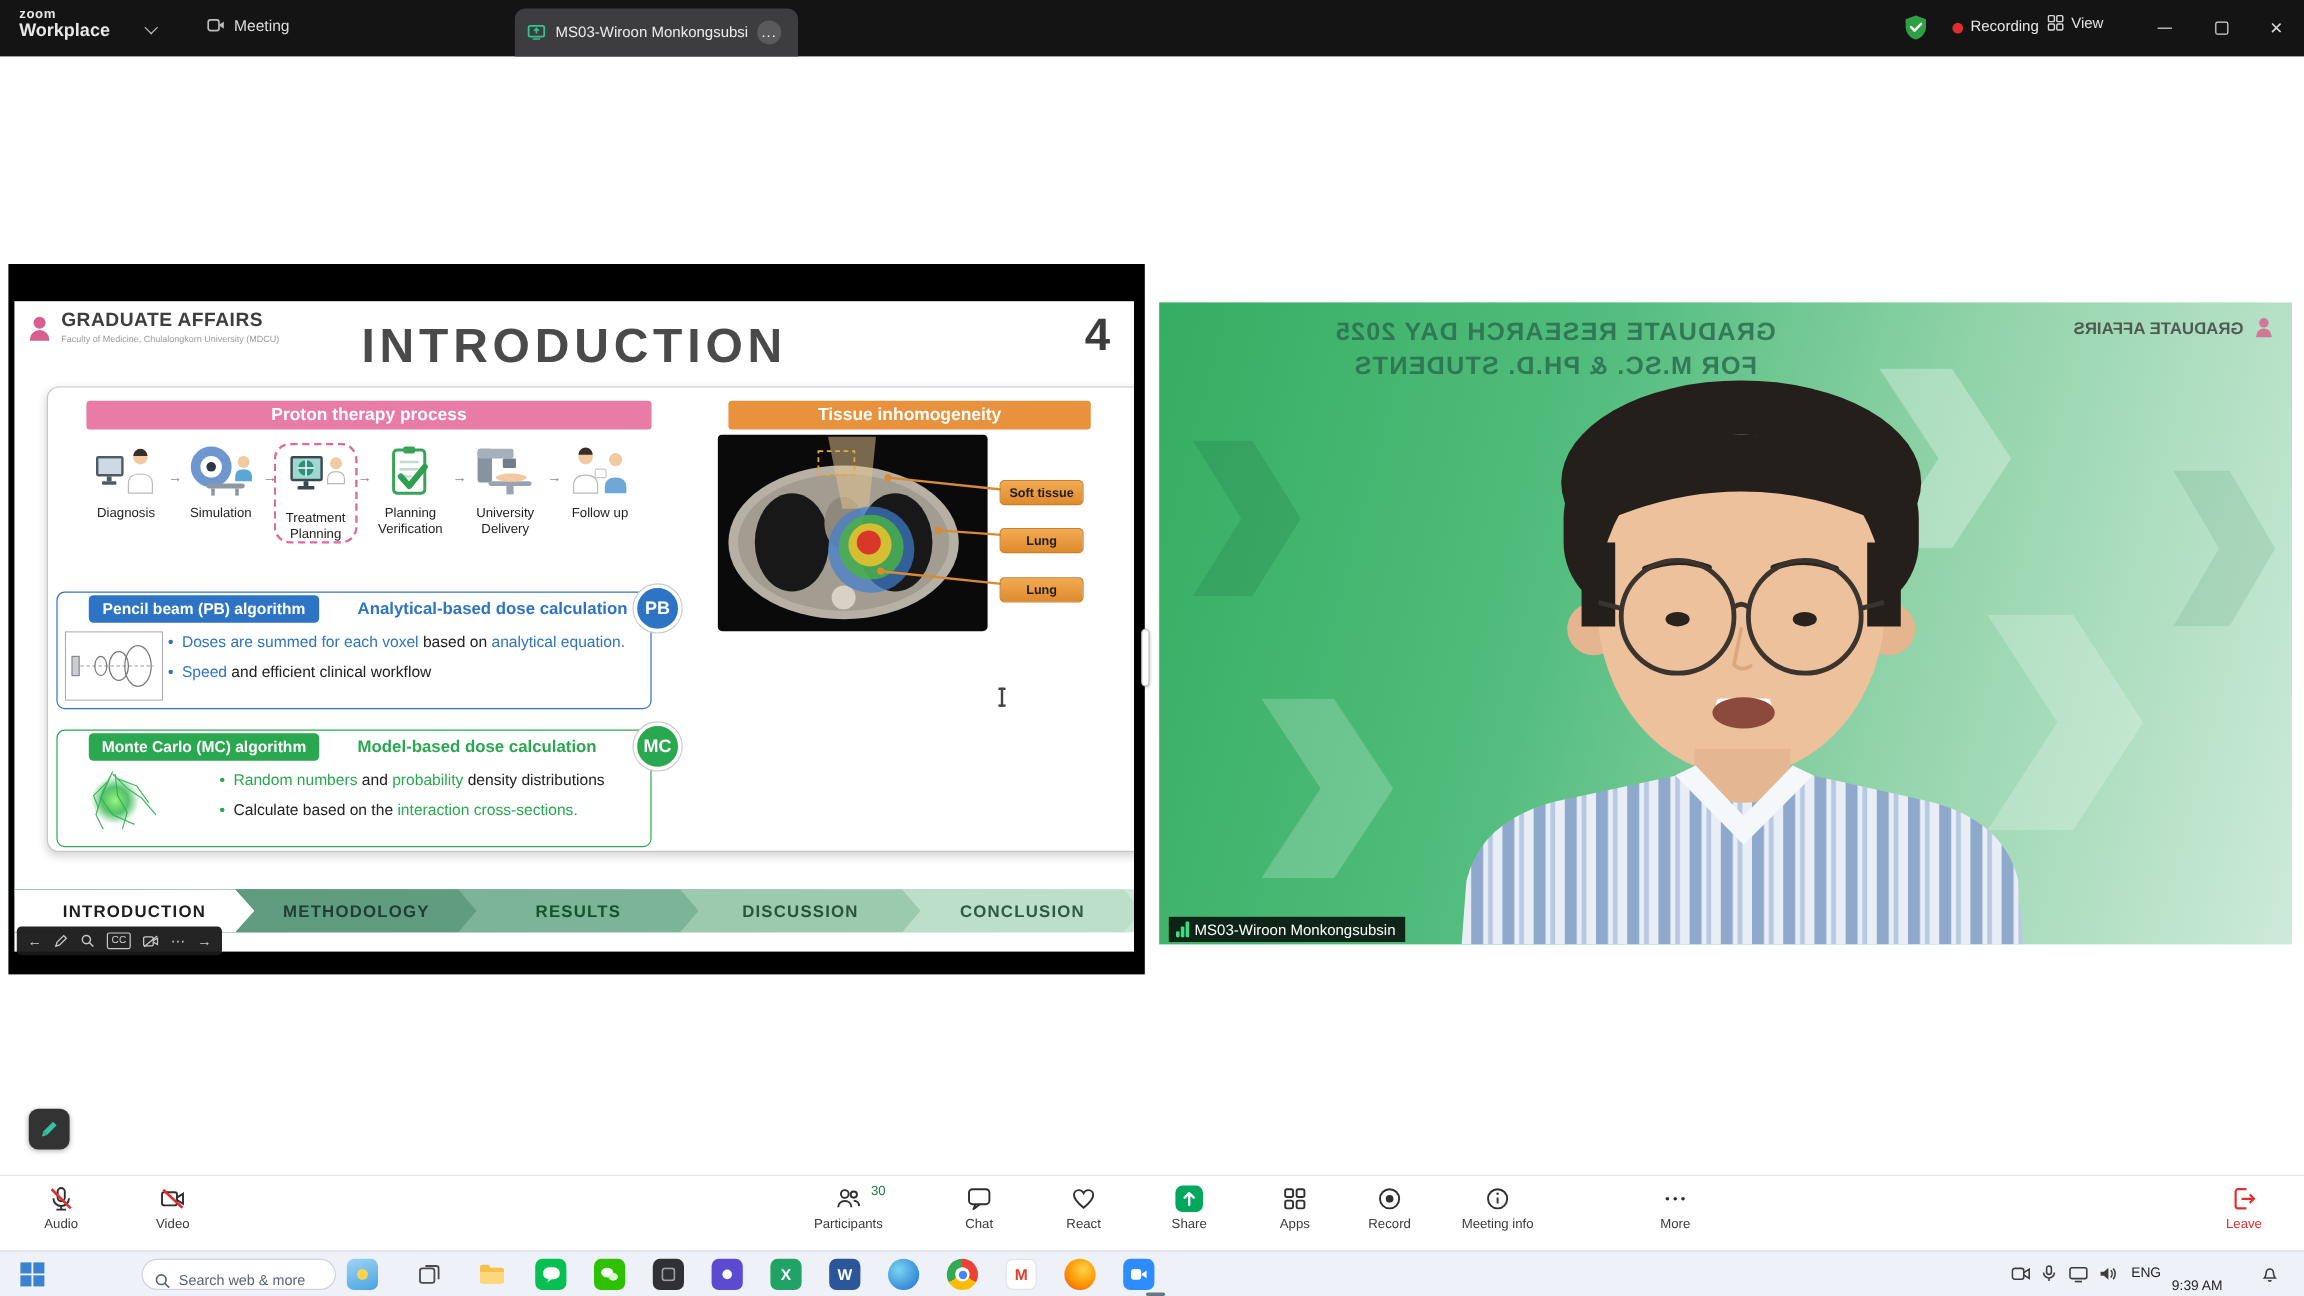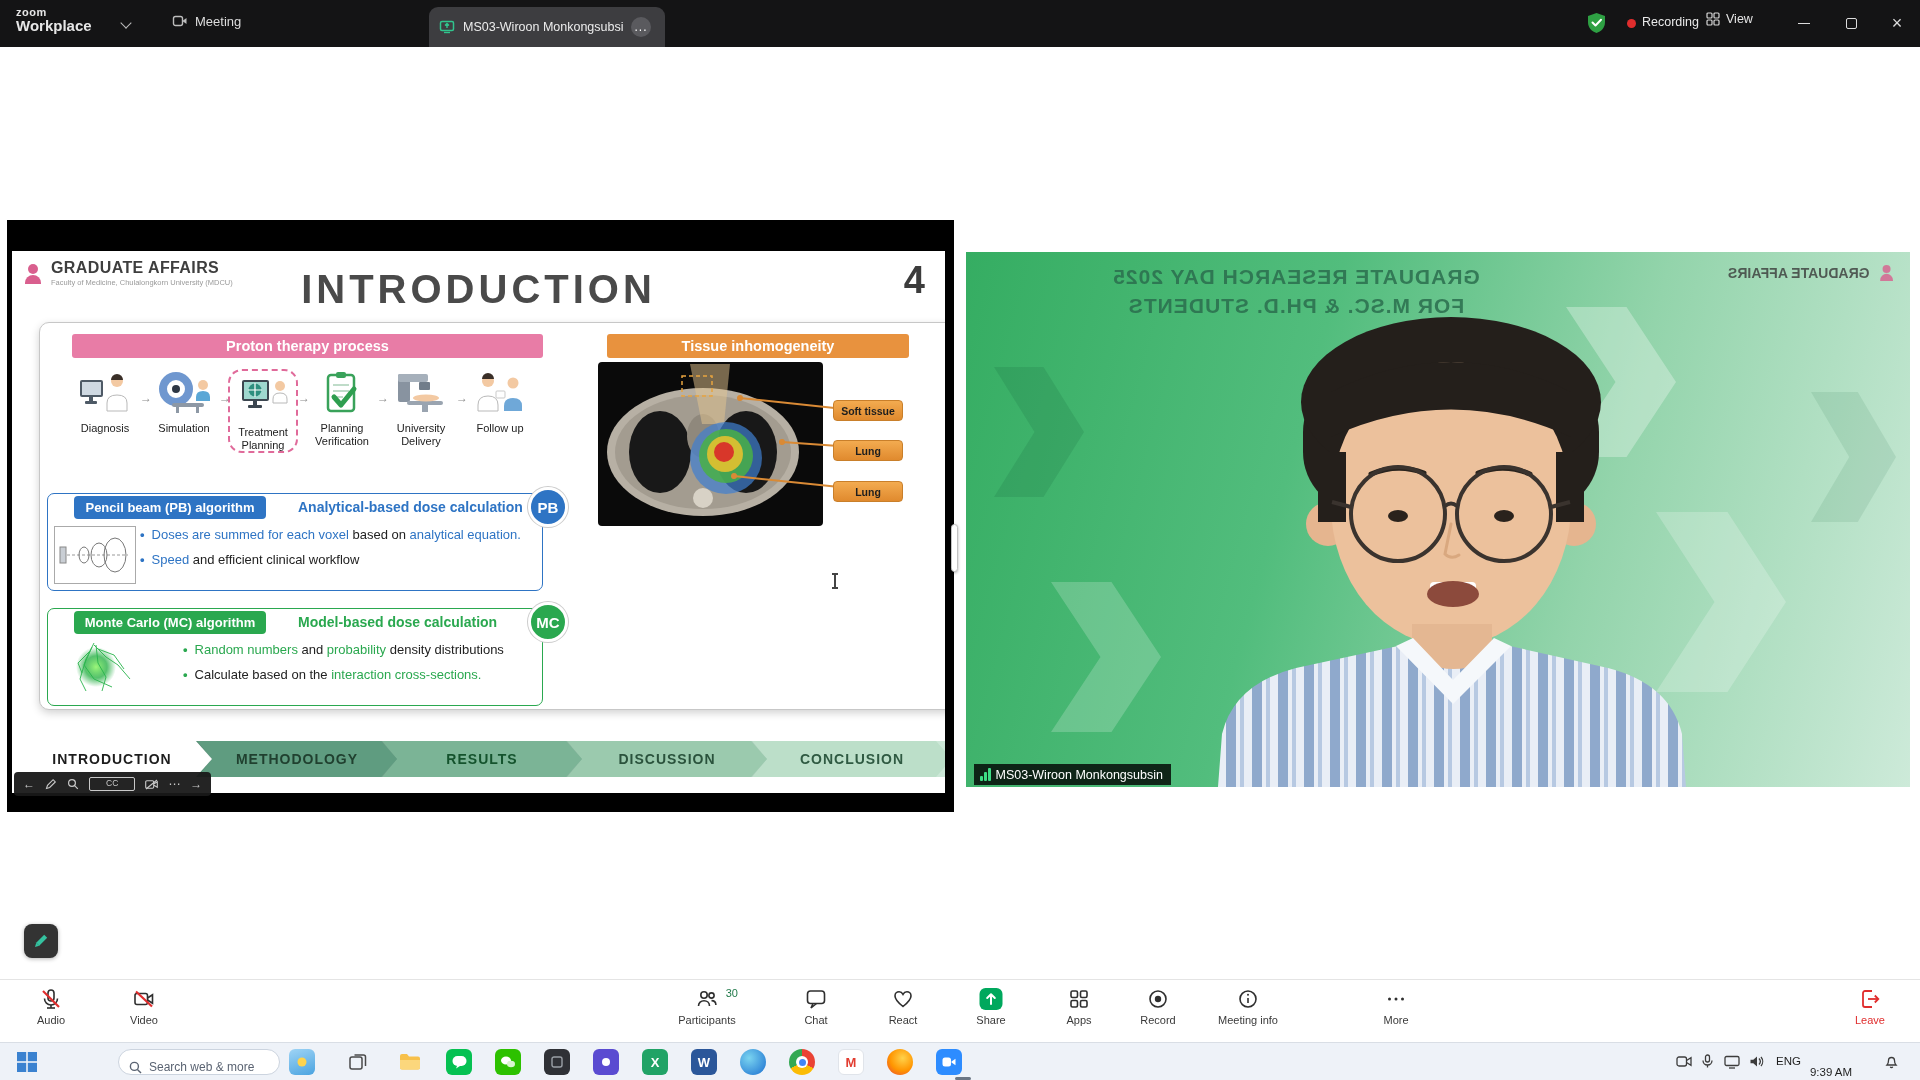--- a/index.html
+++ b/index.html
@@ -80,21 +80,21 @@
   .ntab.t2{width:200px;background:#7bb496;color:#14532d;clip-path:polygon(0 0,calc(100% - 16px) 0,100% 50%,calc(100% - 16px) 100%,0 100%,15px 50%);z-index:3}
   .ntab.t3{width:200px;background:#9bcaae;color:#2a523c;clip-path:polygon(0 0,calc(100% - 16px) 0,100% 50%,calc(100% - 16px) 100%,0 100%,15px 50%);z-index:2}
   .ntab.t4{width:200px;background:#bcdfc9;color:#2f5a42;clip-path:polygon(0 0,calc(100% - 16px) 0,100% 50%,calc(100% - 16px) 100%,0 100%,15px 50%);z-index:1}
 
   .ibeam{position:absolute;left:790px;top:250px;width:10px;height:16px}
   .ibeam:before,.ibeam:after{content:"";position:absolute;left:2px;width:6px;height:1.6px;background:#444}
   .ibeam:before{top:0}.ibeam:after{bottom:0}
   .ibeam span{position:absolute;left:4.4px;top:0;width:1.6px;height:100%;background:#444;display:block}
 
   .ptool{position:absolute;left:14px;top:772px;height:24px;display:flex;align-items:center;gap:10px;background:rgba(24,24,24,.95);border-radius:4px;padding:0 9px;color:#c9c9c9;font-size:12px;z-index:6}
-  .ptool .cc{border:1px solid #c9c9c9;border-radius:2px;font-size:8.5px;padding:0 16px;line-height:1.3}
+  .ptool .cc{border:1px solid #c9c9c9;border-radius:2px;font-size:8.5px;padding:0 3px;line-height:1.3}
 
   .drag-handle{position:absolute;left:951px;top:524px;width:7px;height:48px;background:#fff;border:1px solid #c2c2c2;border-radius:4px;box-shadow:0 1px 3px rgba(0,0,0,.3);z-index:7}
 
   
   .vpanel{position:absolute;left:966px;top:252px;width:944px;height:535px;overflow:hidden;background:linear-gradient(105deg,#35ad62 0%,#52bd7d 35%,#93d4ab 65%,#cdead9 100%)}
   .chev{position:absolute;clip-path:polygon(0 0,55% 0,100% 50%,55% 100%,0 100%,45% 50%)}
   .v-banner{position:absolute;left:30px;top:10px;width:600px;transform:scaleX(-1);color:#2b6e4e;font-weight:700;font-size:21px;letter-spacing:1px;line-height:1.4;opacity:.85;text-align:center}
   .v-logo{position:absolute;right:12px;top:10px;transform:scaleX(-1);display:flex;align-items:center;gap:6px;color:#3a3a3a;font-weight:800;font-size:14px;opacity:.8}
   .v-logo .ga-badge{transform:scale(.8)}
   .person{position:absolute;left:0;top:0}

